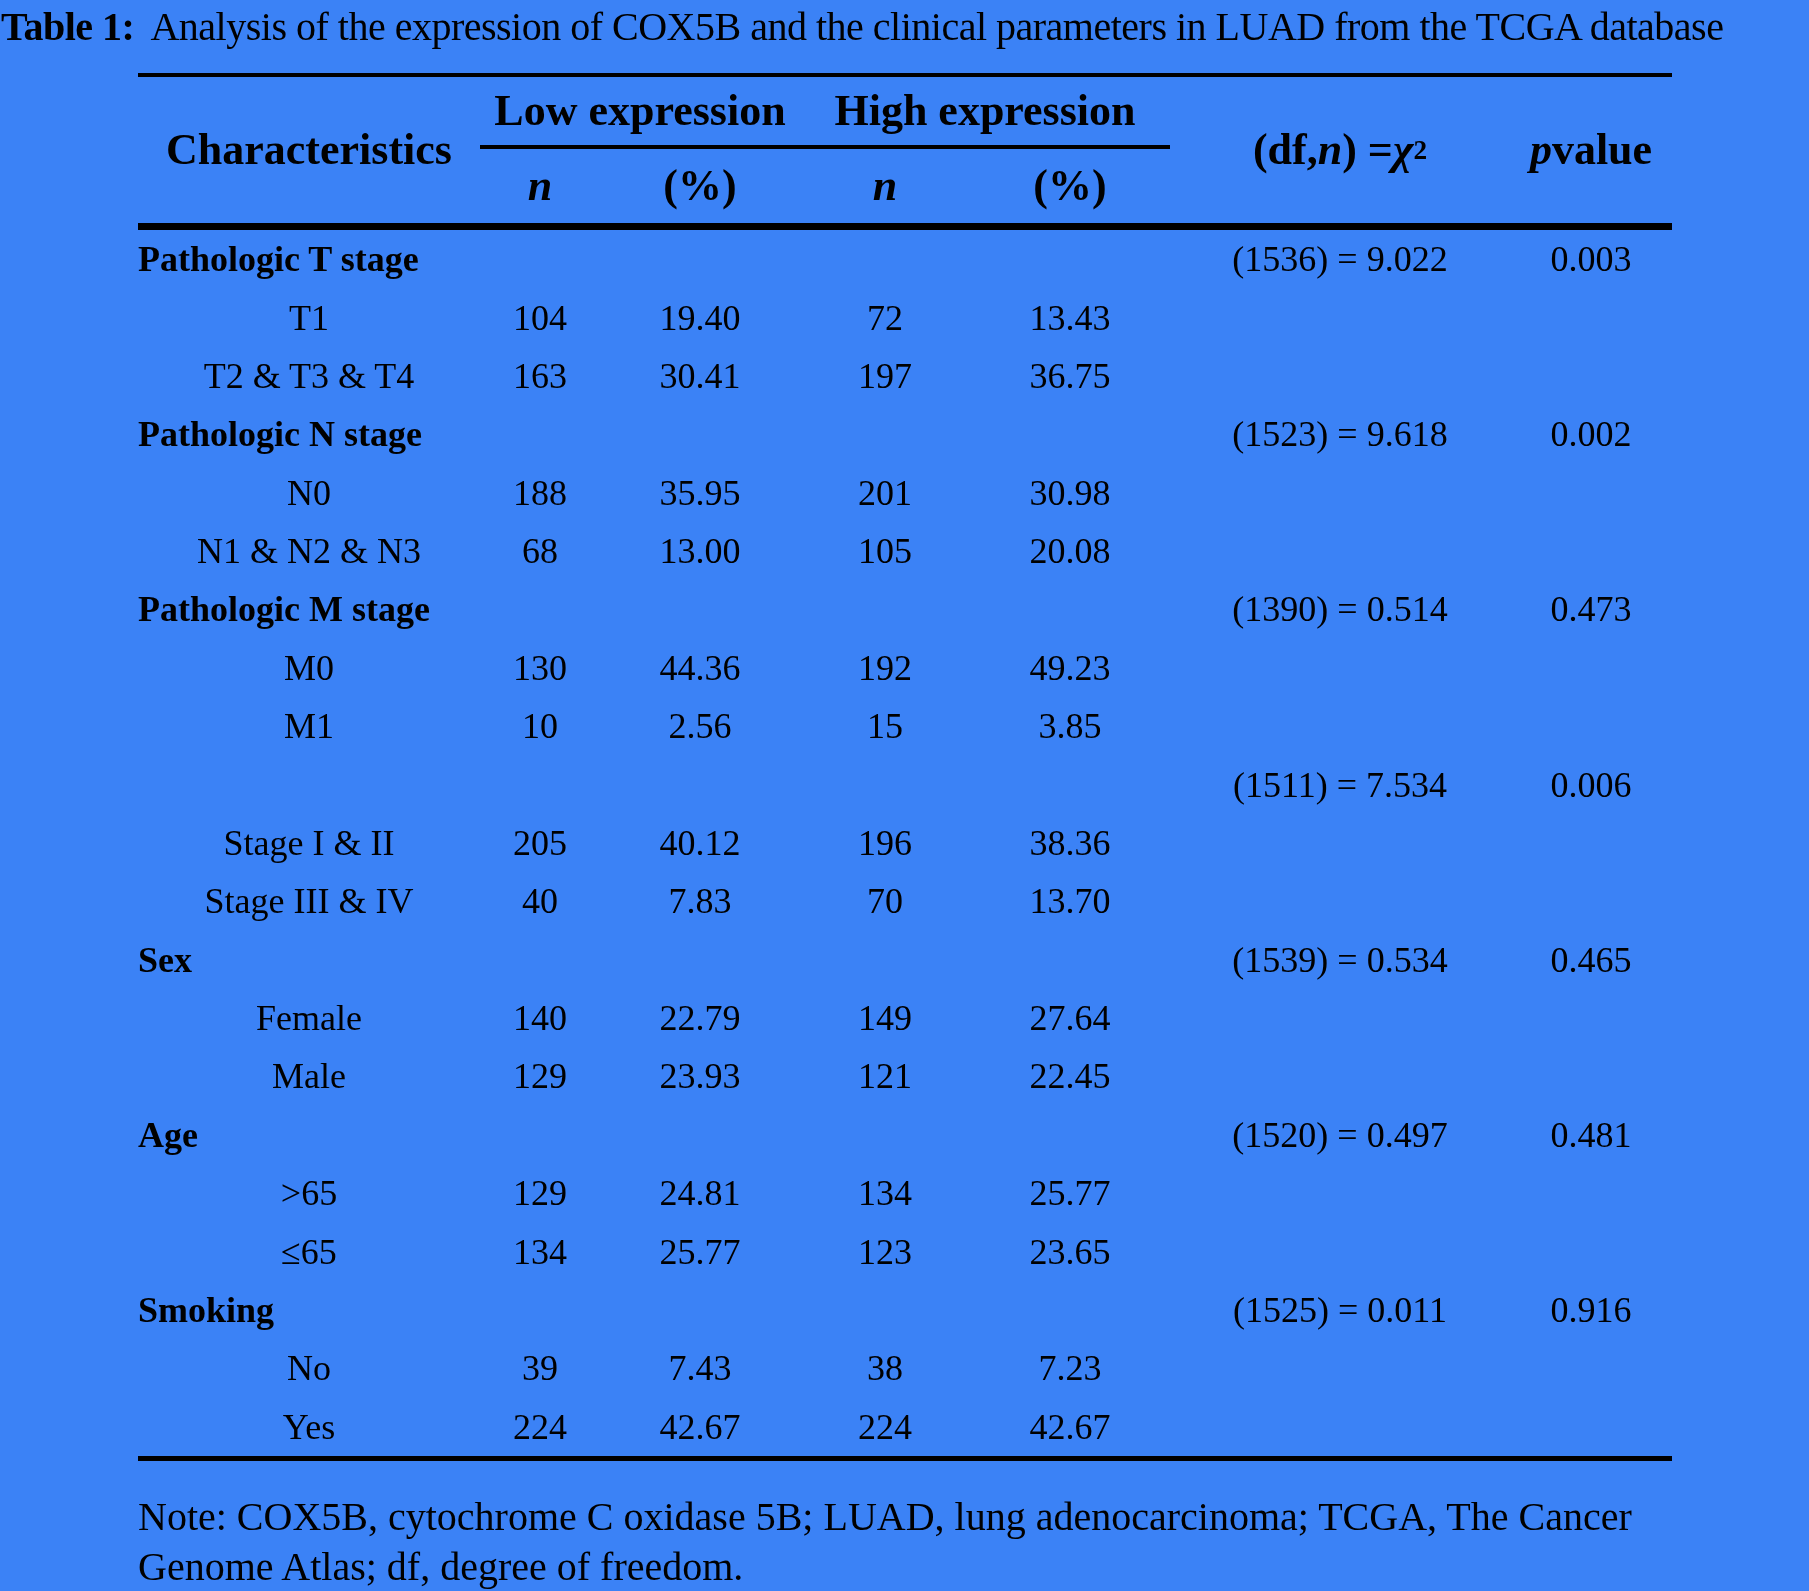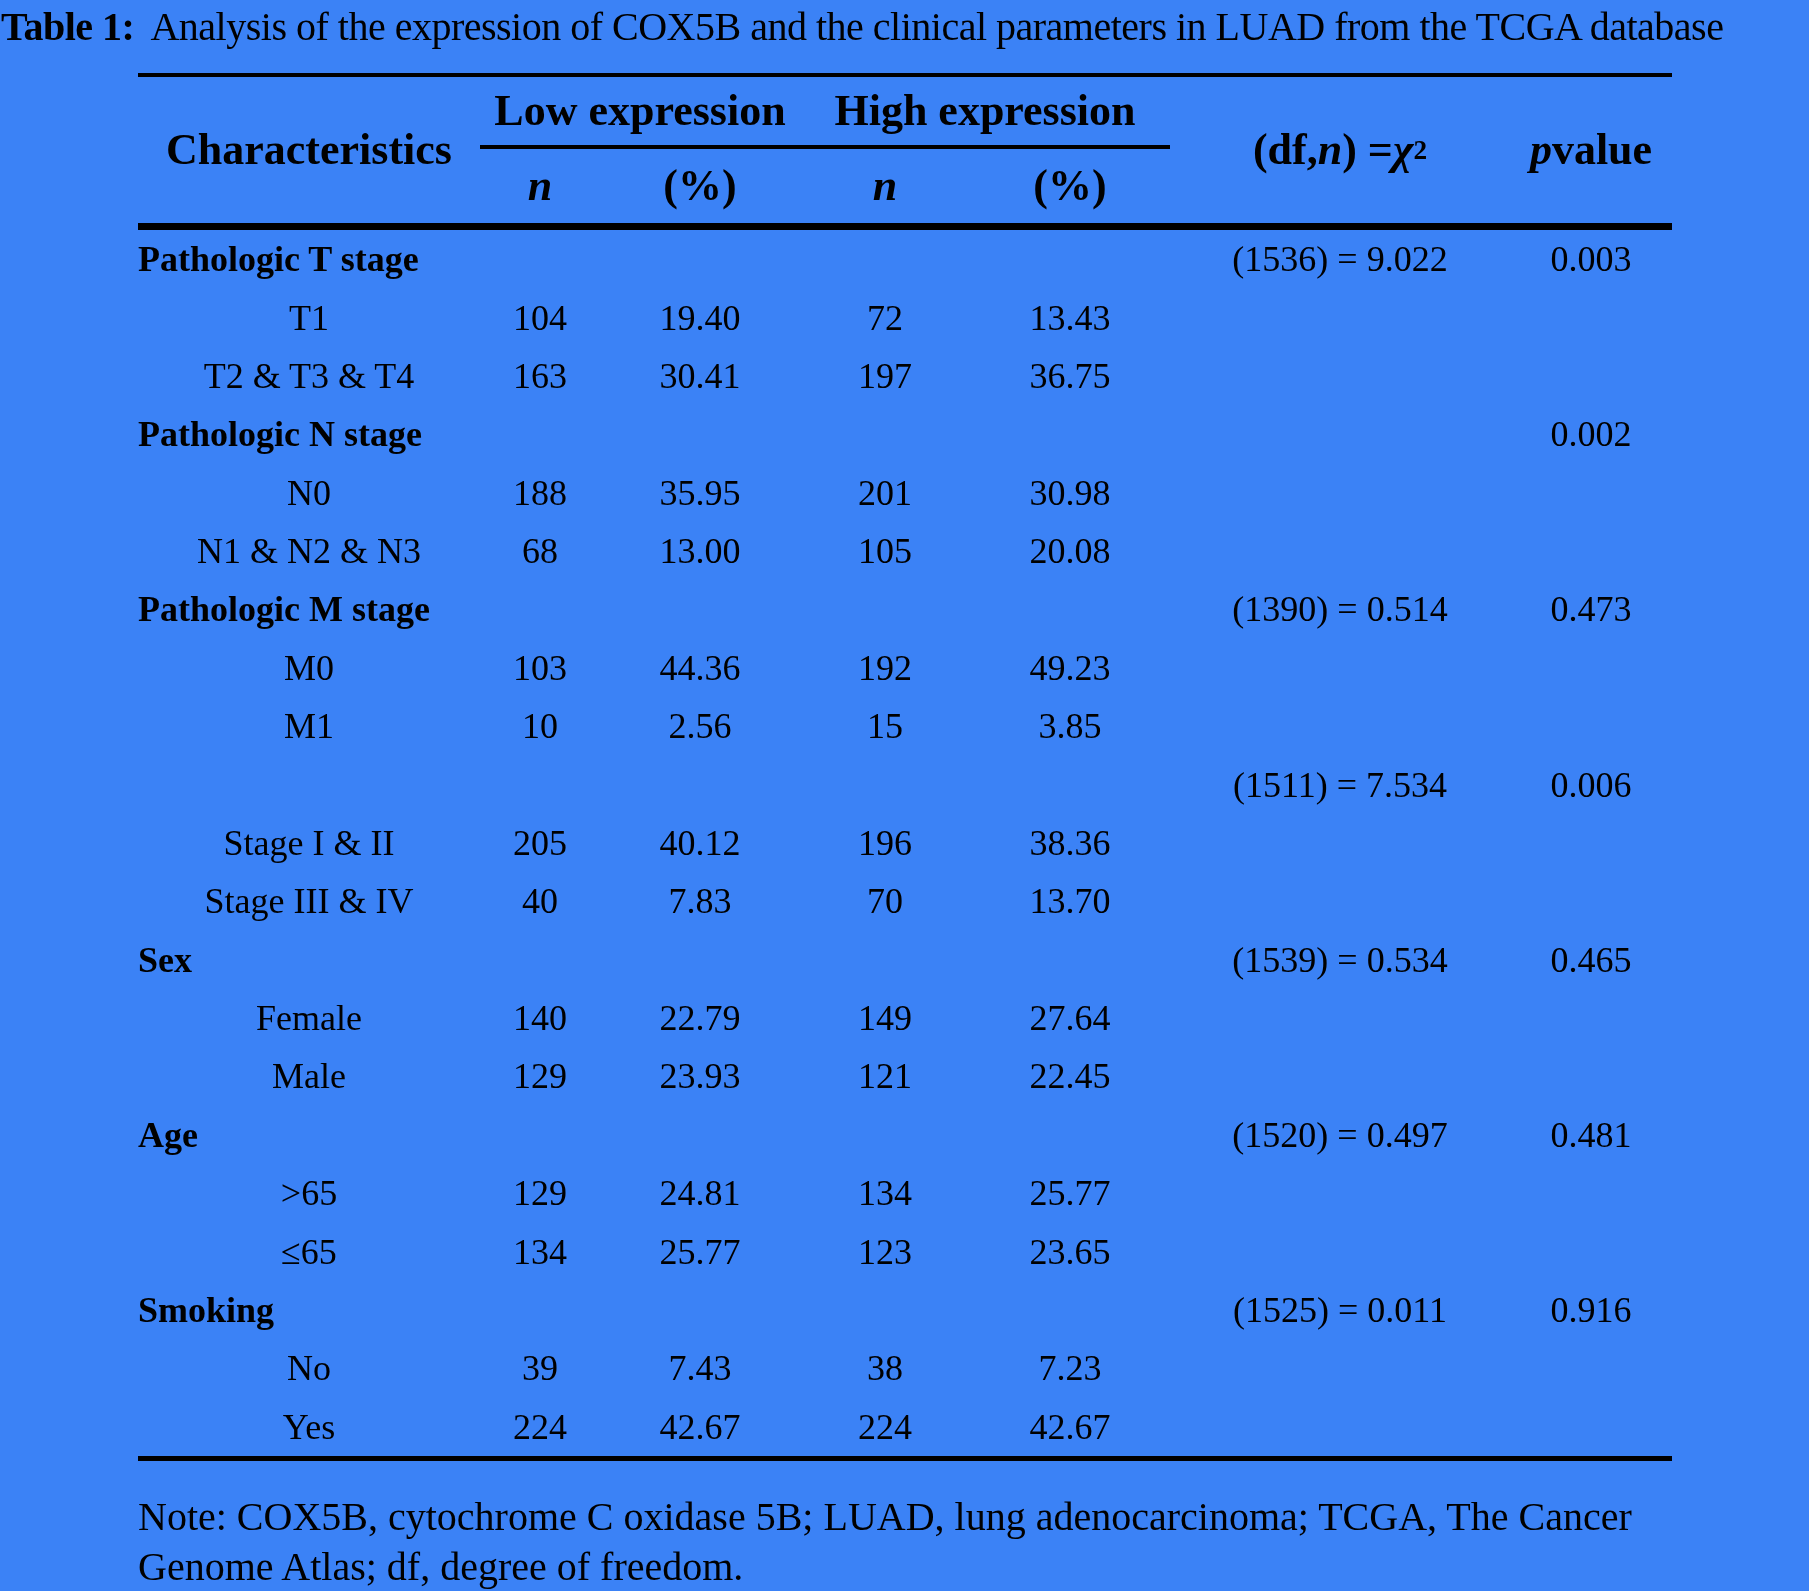--- a/index.html
+++ b/index.html
@@ -142,20 +142,21 @@
         </div>
         <div class="row item">
           <div class="cell label-item">T2 &amp; T3 &amp; T4</div>
           <div class="cell n-low">163</div>
           <div class="cell pct-low">30.41</div>
           <div class="cell n-high">197</div>
           <div class="cell pct-high">36.75</div>
         </div>
         <div class="row group">
           <div class="cell label-group">Pathologic N stage</div>
+          <div class="cell chi-val">(1523) = 9.618</div>
           <div class="cell p-val">0.002</div>
         </div>
         <div class="row item">
           <div class="cell label-item">N0</div>
           <div class="cell n-low">188</div>
           <div class="cell pct-low">35.95</div>
           <div class="cell n-high">201</div>
           <div class="cell pct-high">30.98</div>
         </div>
         <div class="row item">
@@ -165,21 +166,21 @@
           <div class="cell n-high">105</div>
           <div class="cell pct-high">20.08</div>
         </div>
         <div class="row group">
           <div class="cell label-group">Pathologic M stage</div>
           <div class="cell chi-val">(1390) = 0.514</div>
           <div class="cell p-val">0.473</div>
         </div>
         <div class="row item">
           <div class="cell label-item">M0</div>
-          <div class="cell n-low">103</div>
+          <div class="cell n-low">130</div>
           <div class="cell pct-low">44.36</div>
           <div class="cell n-high">192</div>
           <div class="cell pct-high">49.23</div>
         </div>
         <div class="row item">
           <div class="cell label-item">M1</div>
           <div class="cell n-low">10</div>
           <div class="cell pct-low">2.56</div>
           <div class="cell n-high">15</div>
           <div class="cell pct-high">3.85</div>

